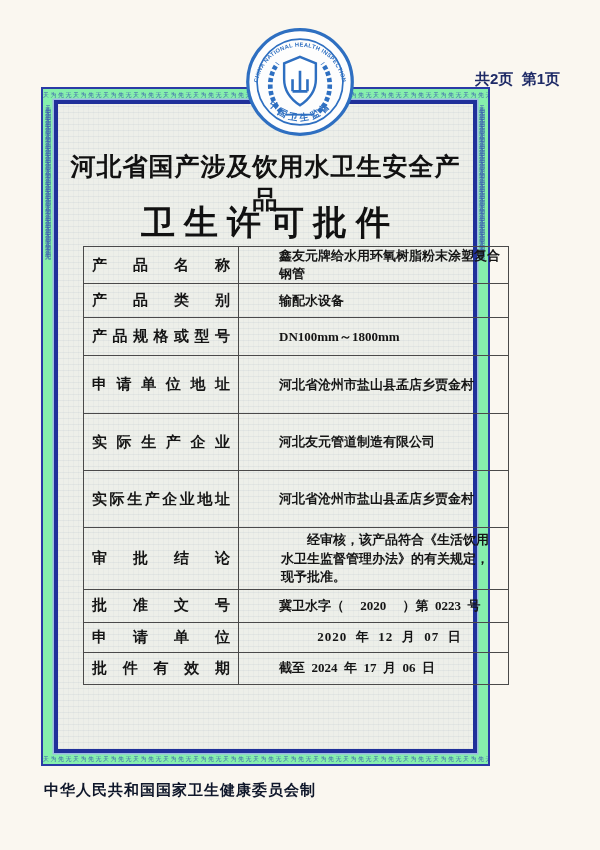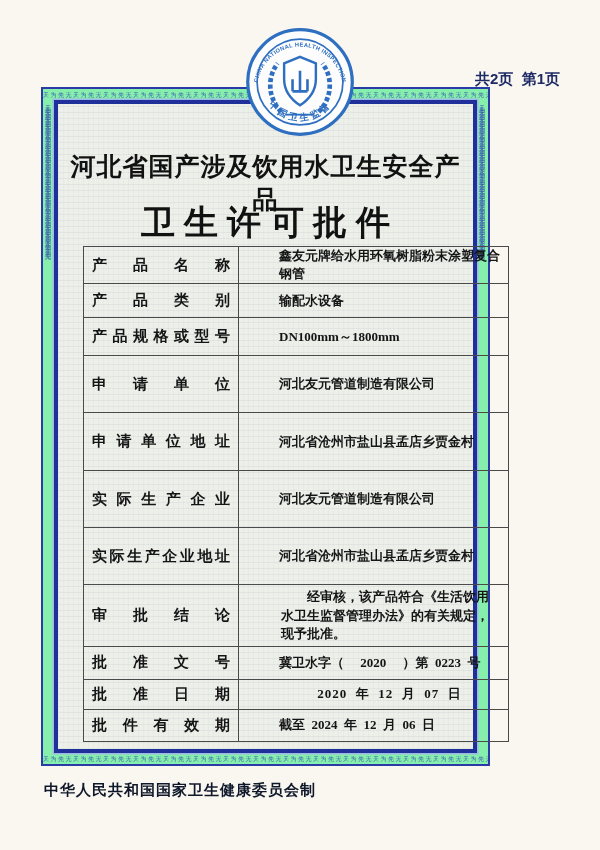--- a/index.html
+++ b/index.html
@@ -124,82 +124,74 @@
               </td>
         </tr>
         <tr class="h38">
           <td class="lbl-cell">
                 <div class="lbl">产品规格或型号</div>
               </td>
           <td>
                 <div class="val">DN100mm～1800mm</div>
               </td>
         </tr>
+        <tr class="h58">
+          <td class="lbl-cell">
+                <div class="lbl">申请单位地址</div>
+              </td>
+          <td>
+                <div class="val">河北省沧州市盐山县孟店乡贾金村</div>
+              </td>
+        </tr>
         <tr class="h57">
           <td class="lbl-cell">
+                <div class="lbl">实际生产企业</div>
+              </td>
+          <td>
+                <div class="val">河北友元管道制造有限公司</div>
+              </td>
+        </tr>
+        <tr class="h57">
+          <td class="lbl-cell">
+                <div class="lbl">实际生产企业地址</div>
+              </td>
+          <td>
+                <div class="val">河北省沧州市盐山县孟店乡贾金村</div>
+              </td>
+        </tr>
+        <tr class="h48">
+          <td class="lbl-cell">
+                <div class="lbl">审批结论</div>
+              </td>
+          <td>
+                <div class="val v-indent">经审核，该产品符合《生活饮用水卫生监督管理办法》的有关规定，现予批准。</div>
+              </td>
+        </tr>
+        <tr class="h33">
+          <td class="lbl-cell">
+                <div class="lbl">批准文号</div>
+              </td>
+          <td>
+                <div class="val">冀卫水字（     2020     ）第  0223  号</div>
+              </td>
+        </tr>
+        <tr class="h30">
+          <td class="lbl-cell">
                 <div class="lbl">申请单位</div>
               </td>
           <td>
-                <div class="val">河北友元管道制造有限公司</div>
-              </td>
-        </tr>
-        <tr class="h58">
-          <td class="lbl-cell">
-                <div class="lbl">申请单位地址</div>
-              </td>
-          <td>
-                <div class="val">河北省沧州市盐山县孟店乡贾金村</div>
-              </td>
-        </tr>
-        <tr class="h57">
-          <td class="lbl-cell">
-                <div class="lbl">实际生产企业</div>
-              </td>
-          <td>
-                <div class="val">河北友元管道制造有限公司</div>
-              </td>
-        </tr>
-        <tr class="h57">
-          <td class="lbl-cell">
-                <div class="lbl">实际生产企业地址</div>
-              </td>
-          <td>
-                <div class="val">河北省沧州市盐山县孟店乡贾金村</div>
-              </td>
-        </tr>
-        <tr class="h48">
-          <td class="lbl-cell">
-                <div class="lbl">审批结论</div>
-              </td>
-          <td>
-                <div class="val v-indent">经审核，该产品符合《生活饮用水卫生监督管理办法》的有关规定，现予批准。</div>
-              </td>
-        </tr>
-        <tr class="h33">
-          <td class="lbl-cell">
-                <div class="lbl">批准文号</div>
-              </td>
-          <td>
-                <div class="val">冀卫水字（     2020     ）第  0223  号</div>
-              </td>
-        </tr>
-        <tr class="h30">
-          <td class="lbl-cell">
-                <div class="lbl">批准日期</div>
-              </td>
-          <td>
                 <div class="val v-center">2020  年  12  月  07  日</div>
               </td>
         </tr>
         <tr class="h32">
           <td class="lbl-cell">
                 <div class="lbl">批件有效期</div>
               </td>
           <td>
-                <div class="val">截至  2024  年  12  月  06  日</div>
+                <div class="val">截至  2024  年  17  月  06  日</div>
               </td>
         </tr>
       </tbody>
         </table>
 
     </div>
   </div>
 </div>
 
 <div class="emblem">

